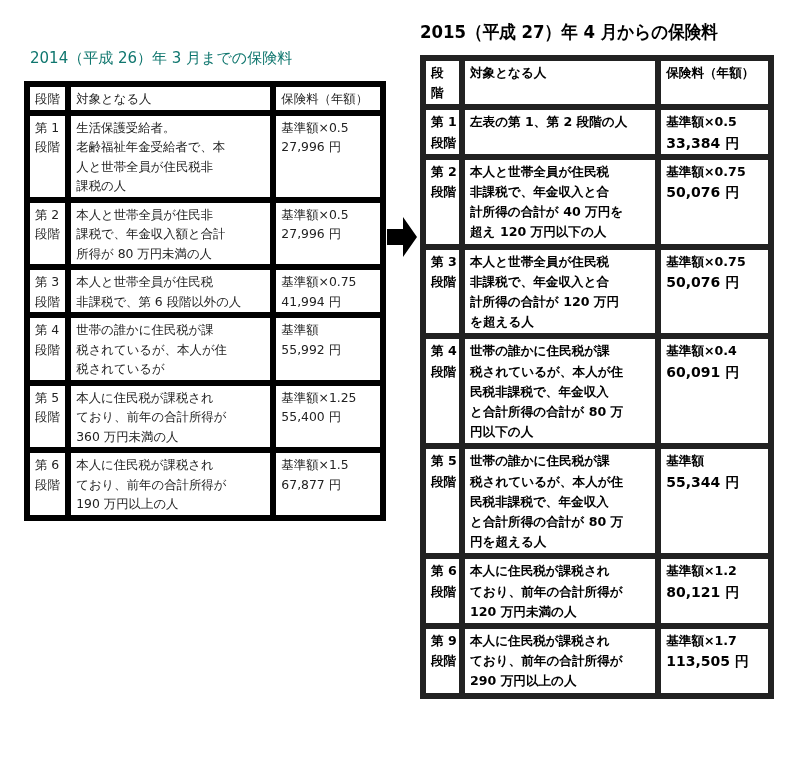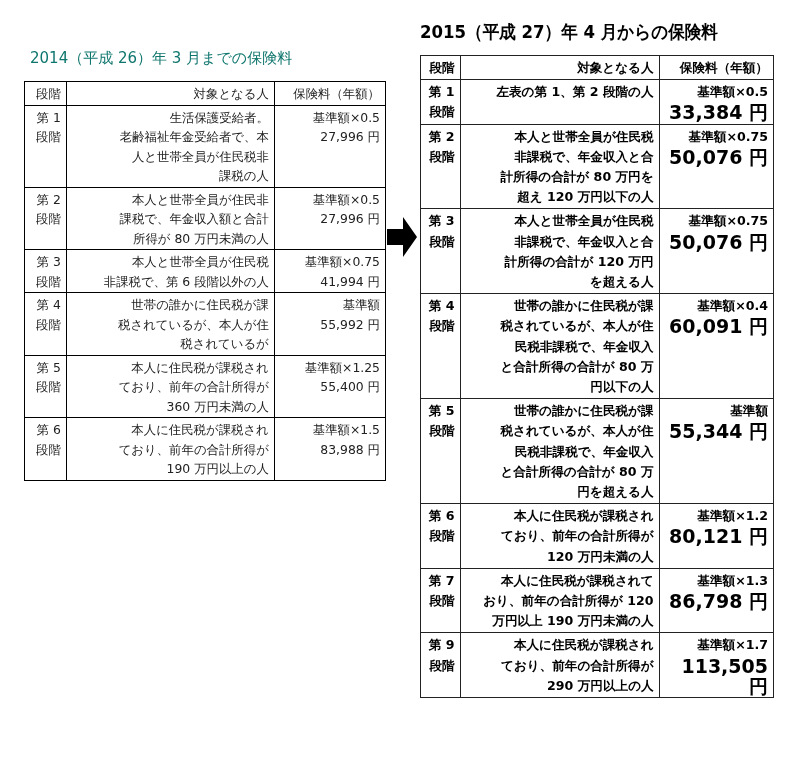--- a/index.html
+++ b/index.html
@@ -15,40 +15,40 @@
   }
   .title-right {
     position: absolute; left: 420px; top: 20px;
     font-size: 18px; font-weight: bold; white-space: nowrap; color: #000;
     transform: scaleX(0.92); transform-origin: left top;
   }
   table.fee {
     position: absolute; border-collapse: collapse; table-layout: fixed;
   }
   table.fee td, table.fee th {
-    border: 1px solid #000000;
+    border: 6px solid #000000;
     vertical-align: top;
-    text-align: right;
+    text-align: left;
     padding: 2px 5px 1px 5px;
     font-weight: normal;
   }
   #left-table { left: 24px; top: 81px; width: 362px; font-size: 12.4px; line-height: 19.5px; }
   #left-table td, #left-table th { color: #222; }
   #left-table .c1 { width: 38px; }
   #left-table .c2 { width: 189px; }
   #left-table .c3 { width: 101px; }
   #left-table th { height: 19px; padding-top: 2px; }
 
   #right-table { left: 420px; top: 55px; width: 354px; font-size: 12.6px; line-height: 20.2px; font-weight: bold; }
   #right-table td, #right-table th { font-weight: bold; color: #000; border-color: #222; }
   #right-table .c1 { width: 36px; }
   #right-table .c2 { width: 181px; }
   #right-table .c3 { width: 104px; }
   #right-table th { height: 20px; padding-top: 2px; }
-  #right-table .amt { font-size: 19px; }
+  #right-table .amt { font-size: 14px; }
   .desc-line { display: block; white-space: nowrap; }
   .amt { display: block; }
   .mult { display: block; }
 
   .arrow {
     position: absolute; left: 387px; top: 215px; width: 30px; height: 44px;
   }
 </style>
 </head>
 <body>
@@ -150,21 +150,21 @@
           <span class="desc-line">第 6</span>
           <span class="desc-line">段階</span>
         </td>
         <td>
           <span class="desc-line">本人に住民税が課税され</span>
           <span class="desc-line">ており、前年の合計所得が</span>
           <span class="desc-line">190 万円以上の人</span>
         </td>
         <td>
           <span class="mult">基準額×1.5</span>
-          <span class="amt">83,988 円</span>
+          <span class="amt">67,877 円</span>
         </td>
       </tr>
     </tbody>
 </table>
 
 <svg class="arrow" viewBox="0 0 30 44">
   <polygon points="0,14 16,14 16,2 30,22 16,42 16,30 0,30" fill="#000"></polygon>
 </svg>
 
 <table class="fee" id="right-table">
@@ -195,21 +195,21 @@
         </td>
       </tr>
       <tr>
         <td>
           <span class="desc-line">第 2</span>
           <span class="desc-line">段階</span>
         </td>
         <td>
           <span class="desc-line">本人と世帯全員が住民税</span>
           <span class="desc-line">非課税で、年金収入と合</span>
-          <span class="desc-line">計所得の合計が 80 万円を</span>
+          <span class="desc-line">計所得の合計が 40 万円を</span>
           <span class="desc-line">超え 120 万円以下の人</span>
         </td>
         <td>
           <span class="mult">基準額×0.75</span>
           <span class="amt">50,076 円</span>
         </td>
       </tr>
       <tr>
         <td>
           <span class="desc-line">第 3</span>
@@ -270,35 +270,20 @@
           <span class="desc-line">ており、前年の合計所得が</span>
           <span class="desc-line">120 万円未満の人</span>
         </td>
         <td>
           <span class="mult">基準額×1.2</span>
           <span class="amt">80,121 円</span>
         </td>
       </tr>
       <tr>
         <td>
-          <span class="desc-line">第 7</span>
-          <span class="desc-line">段階</span>
-        </td>
-        <td>
-          <span class="desc-line">本人に住民税が課税されて</span>
-          <span class="desc-line">おり、前年の合計所得が 120</span>
-          <span class="desc-line">万円以上 190 万円未満の人</span>
-        </td>
-        <td>
-          <span class="mult">基準額×1.3</span>
-          <span class="amt">86,798 円</span>
-        </td>
-      </tr>
-      <tr>
-        <td>
           <span class="desc-line">第 9</span>
           <span class="desc-line">段階</span>
         </td>
         <td>
           <span class="desc-line">本人に住民税が課税され</span>
           <span class="desc-line">ており、前年の合計所得が</span>
           <span class="desc-line">290 万円以上の人</span>
         </td>
         <td>
           <span class="mult">基準額×1.7</span>

